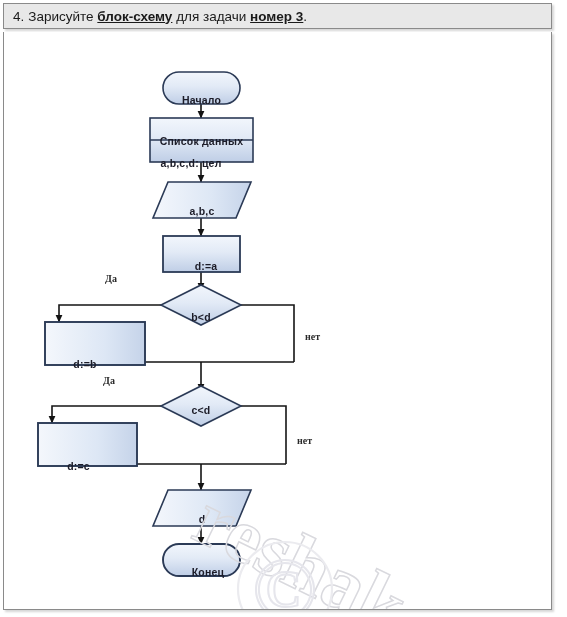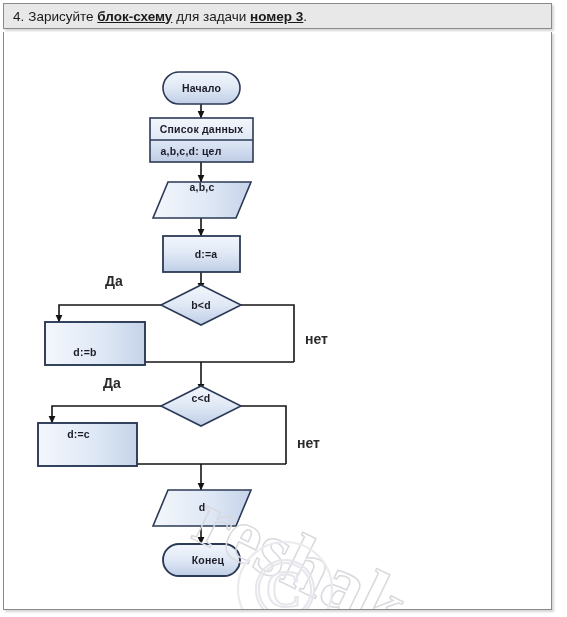--- a/index.html
+++ b/index.html
@@ -70,25 +70,26 @@
   .node-label {
     position: absolute;
     font-family: "Liberation Sans", sans-serif;
     font-size: 10.5px;
     font-weight: bold;
     color: #1c1c28;
     white-space: nowrap;
     text-align: center;
     letter-spacing: 0.2px;
     pointer-events: none;
+    margin-top: 12px;
   }
   .branch-label {
     position: absolute;
-    font-family: Liberation Sans, sans-serif;
-    font-size: 14px;
+    font-family: Liberation Serif, serif;
+    font-size: 10px;
     font-weight: bold;
     color: #2a2a2a;
     white-space: nowrap;
   }
 
   
   #watermark {
     position: absolute;
     left: 0;
     top: 0;
@@ -182,31 +183,31 @@
 
       <rect x="159" y="512" width="77" height="32" rx="16" ry="16" fill="url(#gradShape)" stroke="#2b3a56" stroke-width="1.9"></rect>
     </svg>
 
     <div class="node-label" style="left:159px; top:50px; width:77px;">Начало</div>
 
     <div class="node-label" style="left:146px; top:91px; width:103px;">Список данных</div>
 
     <div class="node-label" style="left:146px; top:113px; width:82px;">a,b,c,d: цел</div>
 
-    <div class="node-label" style="left:149px; top:149px; width:98px;">a,b,c</div>
+    <div class="node-label" style="left:149px; top:161px; width:98px;">a,b,c</div>
 
     <div class="node-label" style="left:159px; top:216px; width:86px;">d:=a</div>
 
     <div class="node-label" style="left:157px; top:267px; width:80px;">b&lt;d</div>
 
     <div class="node-label" style="left:41px; top:314px; width:80px;">d:=b</div>
 
     <div class="node-label" style="left:157px; top:360px; width:80px;">c&lt;d</div>
 
-    <div class="node-label" style="left:34px; top:396px; width:81px;">d:=c</div>
+    <div class="node-label" style="left:34px; top:416px; width:81px;">d:=c</div>
 
     <div class="node-label" style="left:149px; top:469px; width:98px;">d</div>
 
     <div class="node-label" style="left:159px; top:522px; width:90px;">Конец</div>
 
     <div class="branch-label" style="left:101px; top:241px;">Да</div>
 
     <div class="branch-label" style="left:301px; top:299px;">нет</div>
 
     <div class="branch-label" style="left:99px; top:343px;">Да</div>

